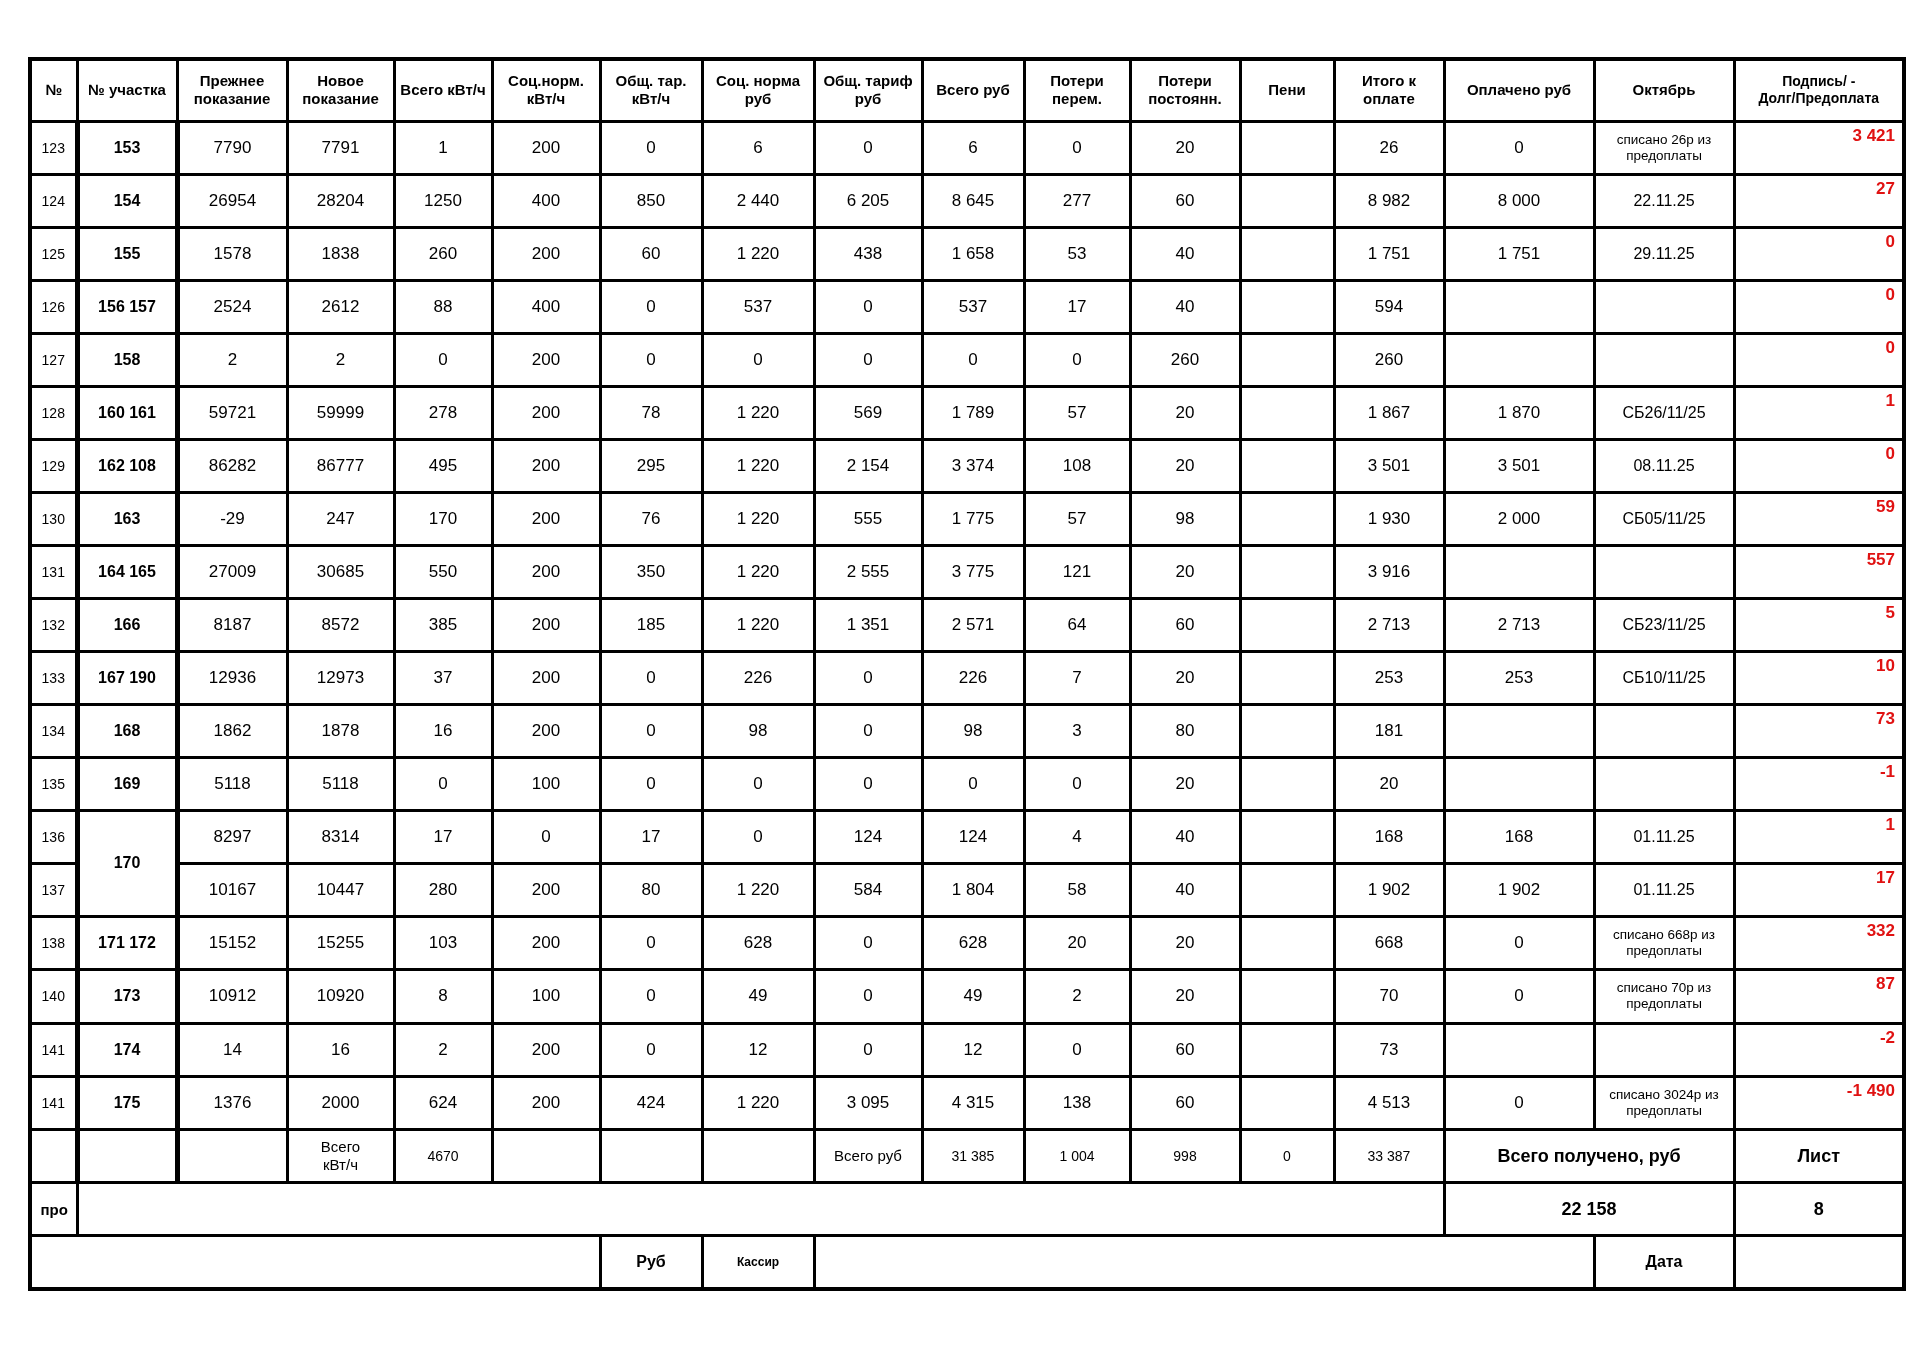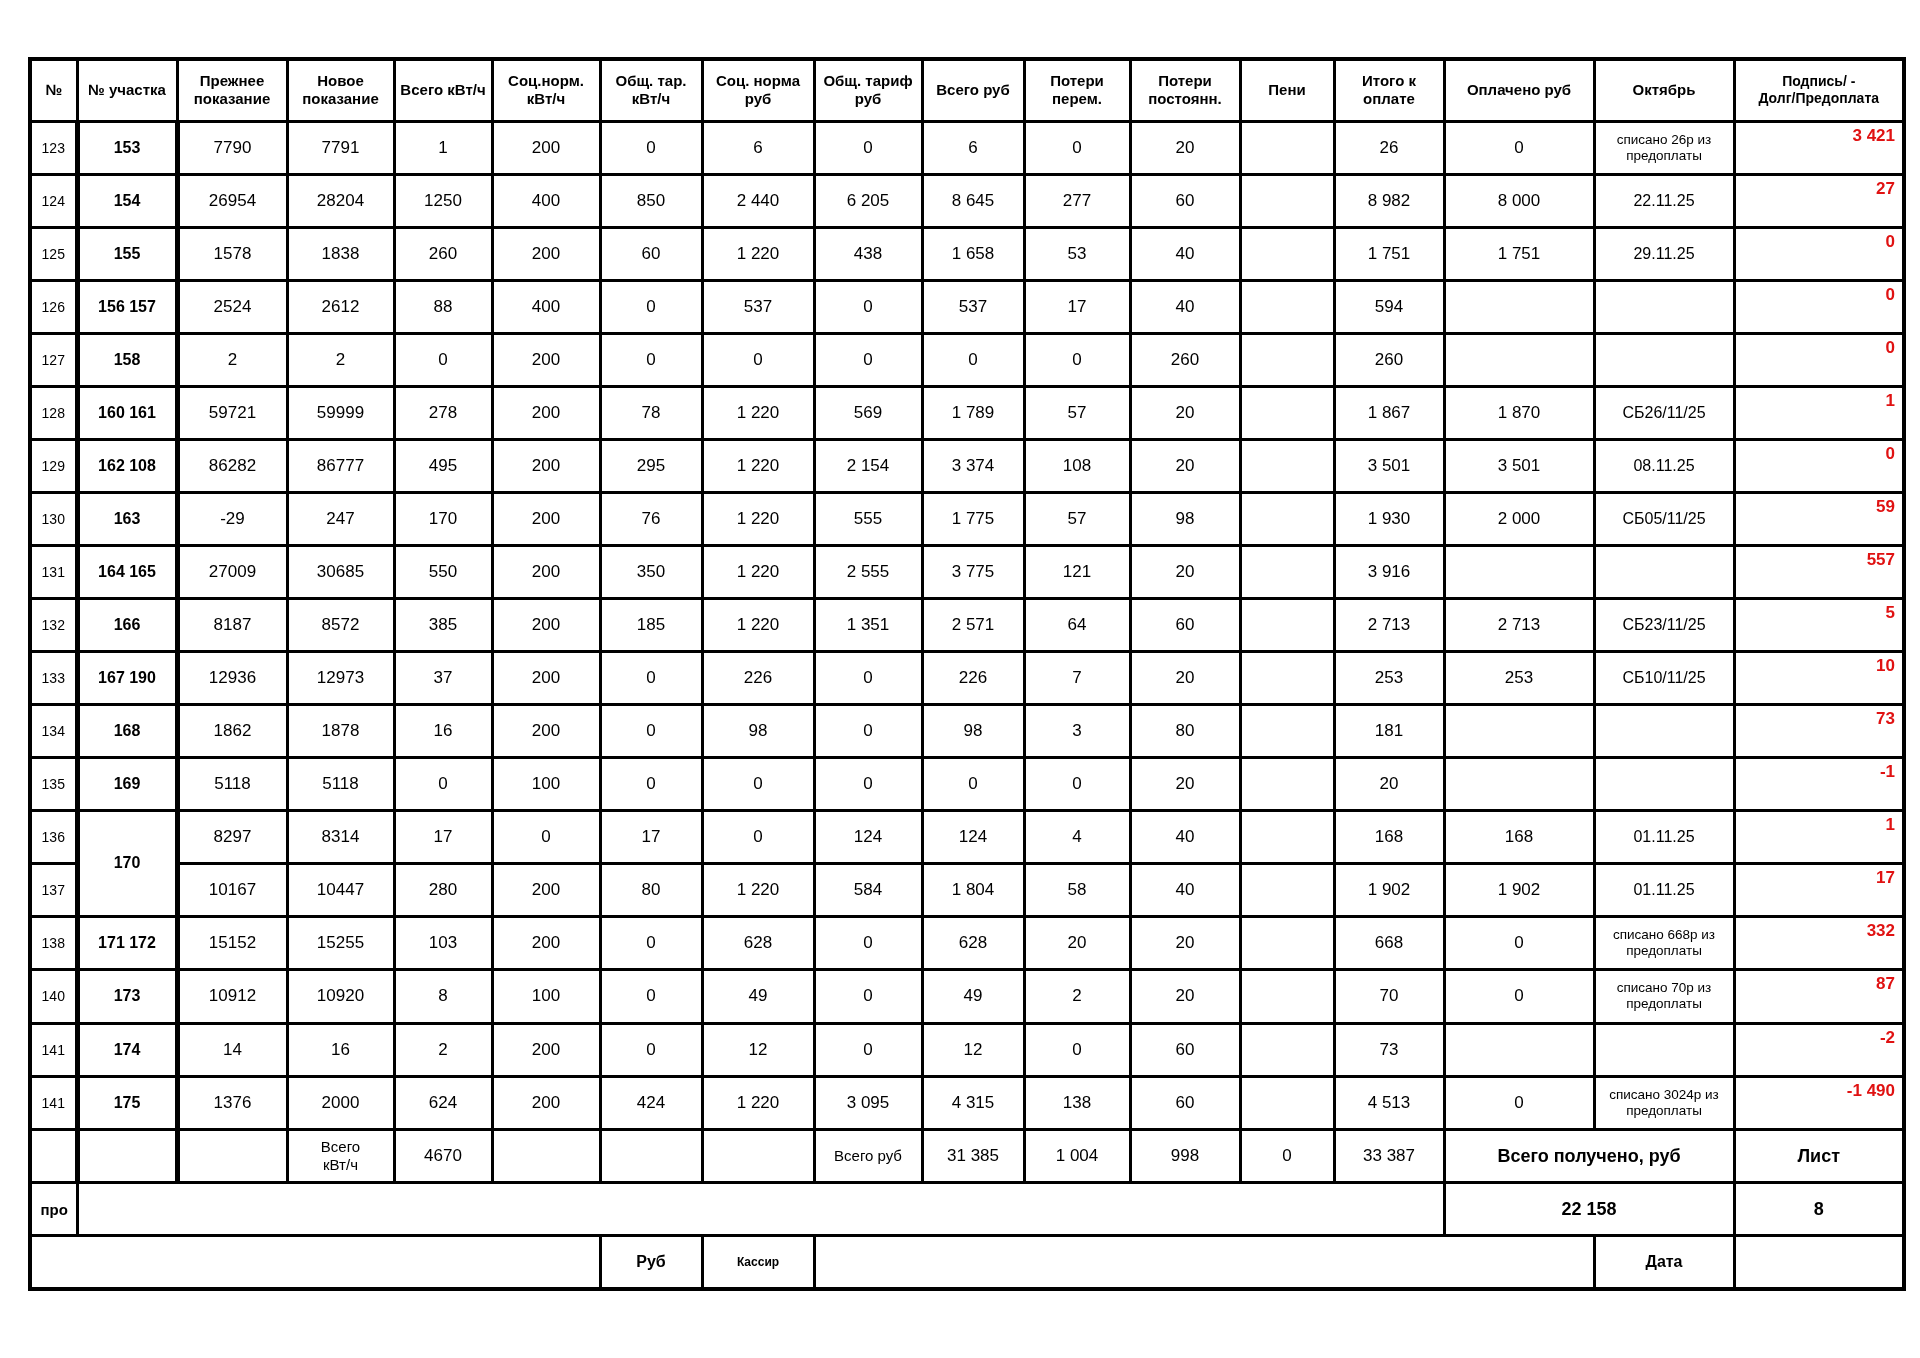--- a/index.html
+++ b/index.html
@@ -53,21 +53,21 @@
     font-weight: 700;
     font-size: 17px;
     text-align: right;
     vertical-align: top;
     padding: 3px 7px 0 16px;
   }
   tr.totals-row { height: 56px; }
   tr.received-row { height: 50px; }
   tr.sign-row { height: 72px; }
   td.f-label { font-size: 15px; line-height: 1.2; white-space: pre-line; }
-  td.f-num { font-size: 17px; }
+  td.f-num { font-size: 14px; }
   td.f-bold { font-size: 18px; font-weight: 700; }
   td.f-clip {
     font-size: 15px;
     font-weight: 700;
     text-align: center;
     white-space: nowrap;
     overflow: hidden;
     padding-left: 3px;
   }
 </style>

